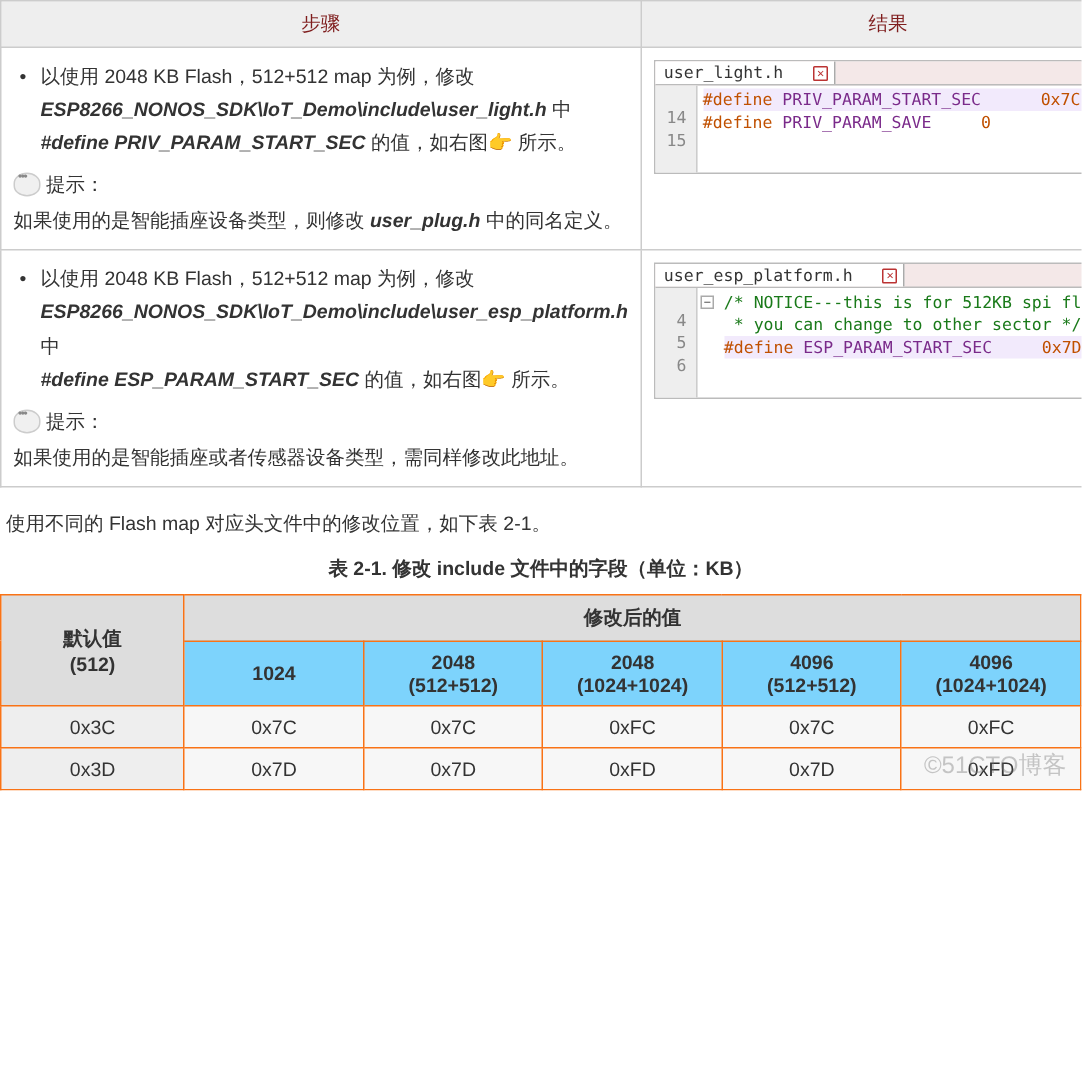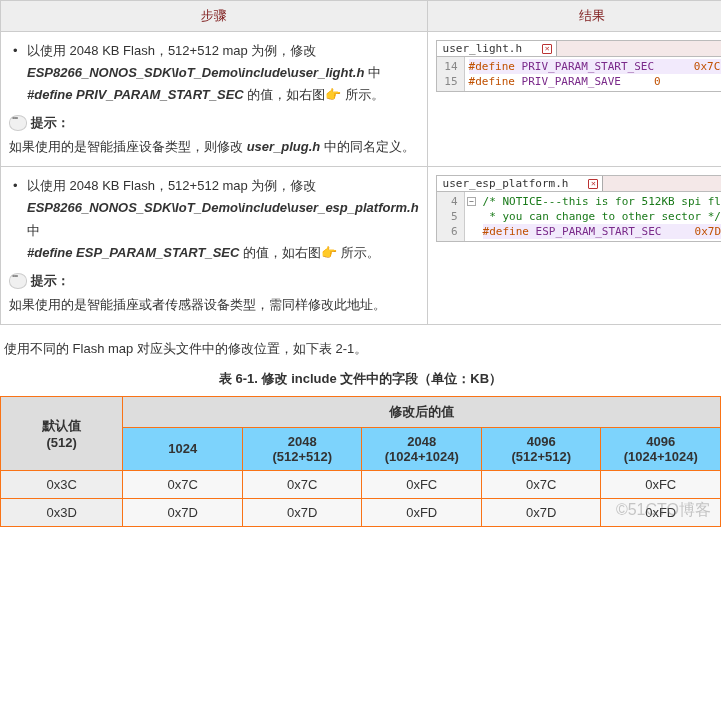--- a/index.html
+++ b/index.html
@@ -9,28 +9,28 @@
 table.main > tbody > tr > th { background: #eee; border: 1px solid #ccc; padding: 6px; font-weight: normal; color: #7f1d1d; }
 table.main > tbody > tr > td { border: 1px solid #ccc; padding: 8px; vertical-align: top; }
 .steps-col { width: 53%; }
 .result-col { width: 47%; }
 ul { list-style: none; padding-left: 4px; }
 ul li { position: relative; padding-left: 14px; line-height: 1.7; margin-bottom: 6px; }
 ul li::before { content: "•"; position: absolute; left: 0; top: 0; }
 .tip-line { margin-top: 8px; margin-bottom: 4px; }
 .tip-icon { display: inline-block; width: 18px; height: 16px; background: #f0f0f0; border: 1px solid #ccc; border-radius: 10px / 8px; position: relative; vertical-align: middle; }
 .tip-icon::after { content: "•••"; font-size: 8px; color: #888; position: absolute; left: 2px; top: -3px; letter-spacing: -1px; }
-.tip-label { font-weight: bold; vertical-align: middle; text-align: right; }
+.tip-label { font-weight: normal; vertical-align: middle; text-align: right; }
 .tip-body { line-height: 1.7; }
 .code-box { border: 1px solid #bbb; font-family: Consolas, monospace; font-size: 11px; }
 .code-tab { background: #f4e8e8; border-bottom: 1px solid #bbb; display: flex; align-items: stretch; }
 .tab-inner { background: #fff; border-right: 1px solid #aaa; padding: 1px 4px 1px 6px; display: flex; align-items: center; gap: 20px; font-family: Consolas, monospace; }
 .close-x { width: 10px; height: 10px; border: 1px solid #b33; color: #b33; font-size: 8px; line-height: 8px; text-align: center; border-radius: 1px; }
 .code-body { display: flex; }
-.gutter { background: #eee; color: #888; text-align: right; padding: 2px 6px; border-right: 1px solid #ccc; min-width: 28px; }
+.gutter { background: #eee; color: #888; text-align: right; padding: 14px 6px; border-right: 1px solid #ccc; min-width: 28px; }
 .gutter div, .code-lines div { height: 15px; line-height: 15px; white-space: pre; }
 .code-lines { padding: 2px 0 2px 4px; flex: 1; }
 .kw-define { color: #c05000; }
 .kw-name { color: #7a2a8a; }
 .kw-val { color: #c05000; }
 .kw-comment { color: #1a7a1a; }
 .hl { background: #f2eafc; }
 .fold-col { width: 14px; text-align: center; color: #888; padding: 2px 0; }
 .foldbox { display: inline-block; width: 9px; height: 9px; border: 1px solid #aaa; font-size: 8px; line-height: 7px; text-align: center; color: #555; }
 .intro { margin: 14px 4px 10px 4px; line-height: 1.6; }
@@ -119,21 +119,21 @@
           <div class="hl"><span class="kw-define">#define</span> <span class="kw-name">ESP_PARAM_START_SEC</span>     <span class="kw-val">0x7D</span></div>
         </div>
       </div>
     </div>
   </td>
 </tr>
 </tbody>
 </table>
 
 <div class="intro">使用不同的 Flash map 对应头文件中的修改位置，如下表 2-1。</div>
-<div class="table2-title">表 6-1. 修改 include 文件中的字段（单位：KB）</div>
+<div class="table2-title">表 2-1. 修改 include 文件中的字段（单位：KB）</div>
 
 <div class="watermark">
 <table class="flash">
 <tbody>
         <tr>
   <th class="th-dark" rowspan="2"><span style="white-space:pre-line">默认值
 (512)</span></th>
   <th class="th-dark" colspan="5">修改后的值</th>
 </tr>
 <tr>

